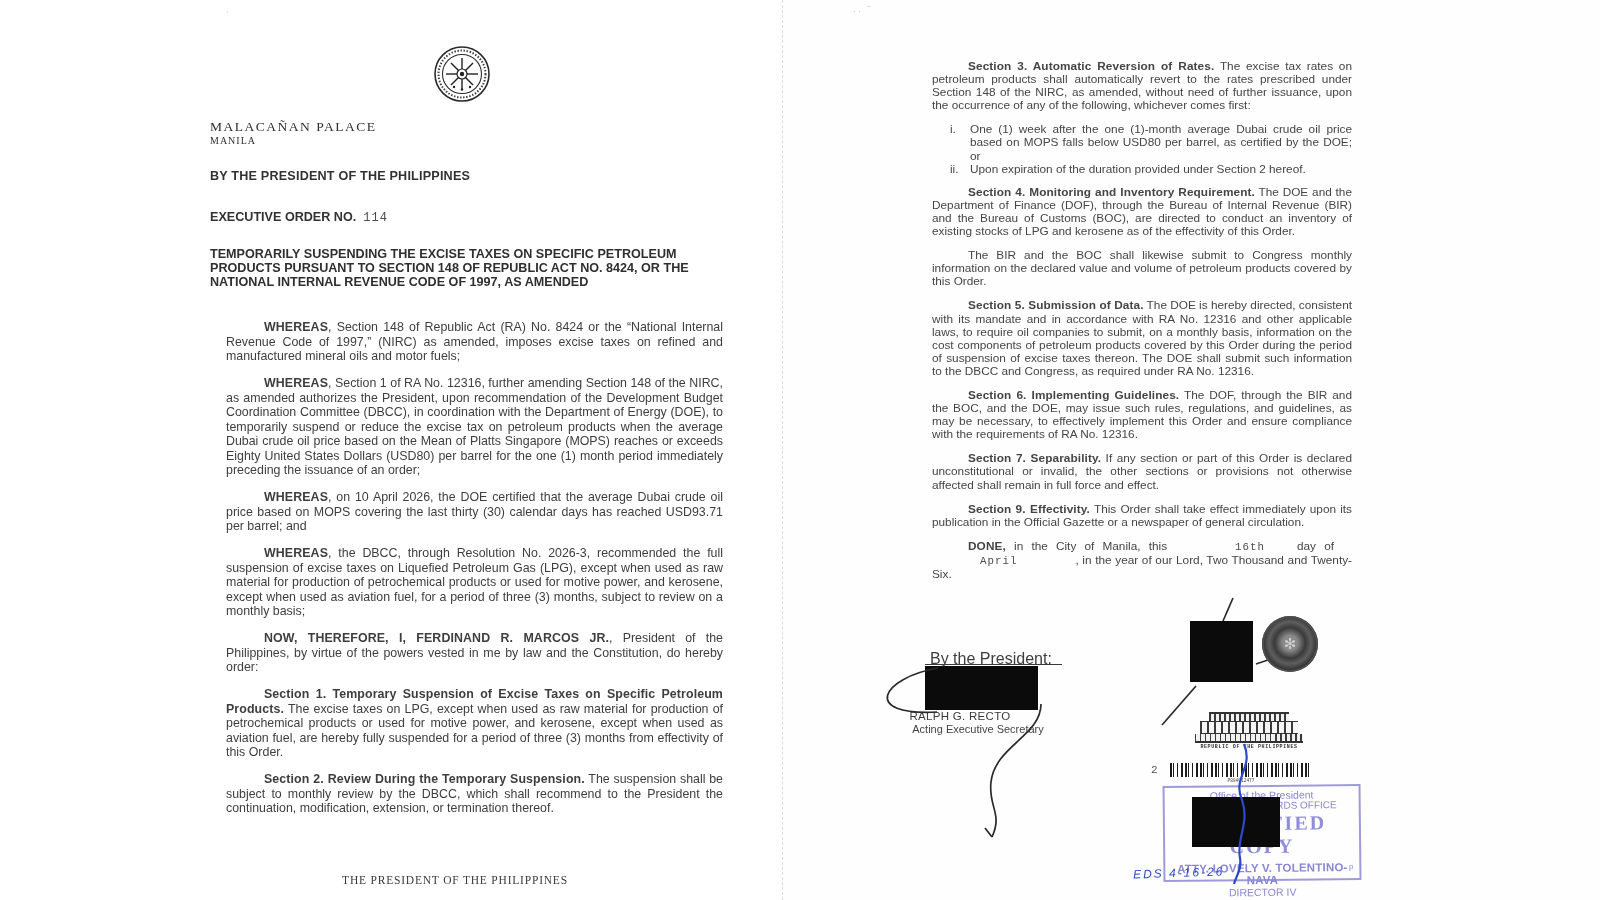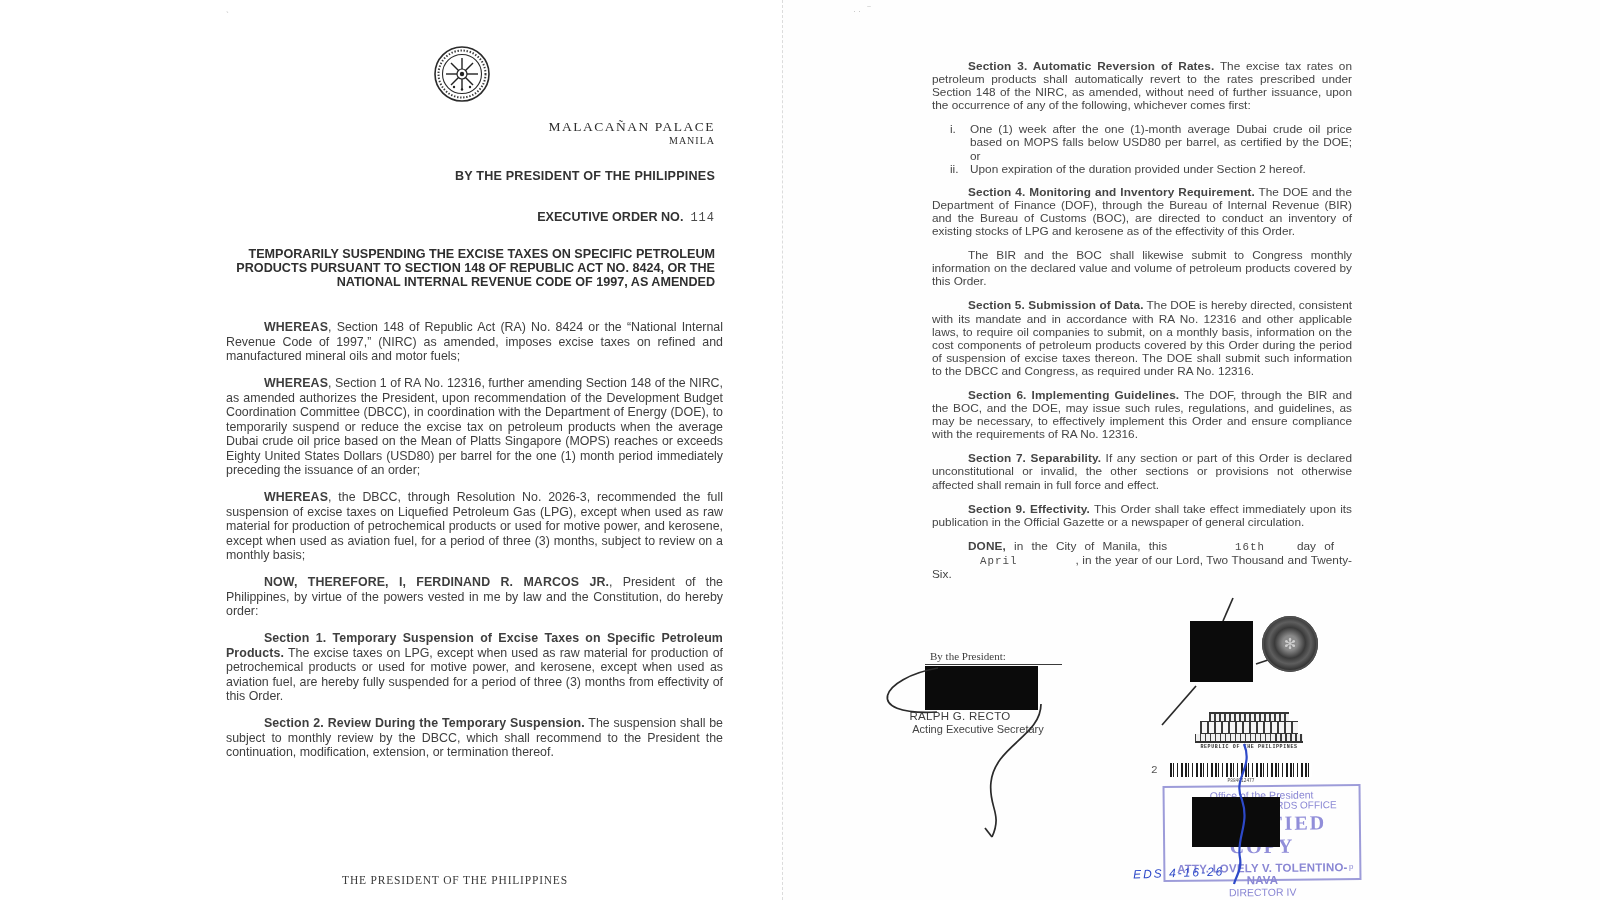--- a/index.html
+++ b/index.html
@@ -8,21 +8,21 @@
     background:#ffffff;
     font-family:"Liberation Sans",sans-serif;
     color:var(--ink,#3e3e3e);
   }
   .page{position:absolute;top:0;height:900px;}
   #p1{left:0;width:783px;}
   #p2{left:783px;width:817px;background:#fefefe;}
   .fold{position:absolute;left:782px;top:0;height:900px;width:0;border-left:1px dashed #dcdcdc;}
 
   
-  .hdr{position:absolute;left:210px;width:505px;text-align:right;}
+  .hdr{position:absolute;left:210px;width:505px;text-align:left;}
   #seal1{position:absolute;left:432px;top:44px;}
   .palace{top:119px;font-family:"Liberation Serif",serif;font-size:13.5px;letter-spacing:1.5px;color:#2e2e2e;}
   .manila{top:135px;font-family:Liberation Serif, serif;font-size:10px;letter-spacing:1px;color:#2e2e2e;}
   .byline1{top:169px;font-weight:bold;font-size:12.6px;letter-spacing:.2px;color:#323232;}
   .eoline{top:210px;font-weight:bold;font-size:12.6px;color:#323232;}
   .eonum{font-family:"Liberation Mono",monospace;font-weight:normal;font-size:12px;color:#4a4a4a;margin-left:7px;letter-spacing:1px;}
   .title{top:247px;font-weight:bold;font-size:12.6px;line-height:14.2px;color:#2f2f2f;}
 
   
   .body1{position:absolute;left:226px;top:320px;width:497px;font-size:12.4px;line-height:14.5px;color:#3e3e3e;}
@@ -34,21 +34,21 @@
   .li .marker{width:20px;flex:none;}
   .li .litext{flex:1;text-align:justify;}
   .list-after{height:10px;}
   .tw{font-family:"Liberation Mono",monospace;font-size:10.8px;letter-spacing:1px;color:#4a4a4a;margin-left:48px;}
   .gap{display:inline-block;height:1px;}
 
   .footer1{position:absolute;left:200px;top:874px;width:510px;text-align:center;
     font-family:"Liberation Serif",serif;font-size:11.5px;letter-spacing:.8px;color:#3a3a3a;}
 
   
-  .by-pres{position:absolute;left:147px;top:650px;font-size:11px;color:#3f3f3f;font-family:Liberation Serif, serif;}
+  .by-pres{position:absolute;left:147px;top:650px;font-size:16px;color:#3f3f3f;}
   .sig-underline{position:absolute;left:142px;top:664px;width:137px;border-top:1.6px solid #3a3a3a;}
   .redact{position:absolute;background:#0b0b0b;}
   #redact-sec{left:142px;top:666px;width:113px;height:44px;}
   #redact-pres{left:407px;top:621px;width:63px;height:61px;}
   #redact-stamp{left:409px;top:797px;width:88px;height:50px;z-index:4;}
   .sec-name{position:absolute;left:107px;top:710px;width:140px;text-align:center;font-size:11.5px;letter-spacing:.3px;color:#3c3c3c;}
   .sec-title{position:absolute;left:125px;top:723px;width:140px;text-align:center;font-size:11px;color:#444;}
 
   #seal2{position:absolute;left:479px;top:616px;width:56px;height:56px;border-radius:50%;
     background:radial-gradient(circle at 50% 48%, #8a8a8a 0 18%, #3a3a3a 38%, #5e5e5e 52%, #2f2f2f 68%, #6a6a6a 82%, #3c3c3c 100%);
@@ -114,20 +114,21 @@
   </div>
   <div class="hdr title" id="eo-title">
       <div>TEMPORARILY SUSPENDING THE EXCISE TAXES ON SPECIFIC PETROLEUM</div>
       <div>PRODUCTS PURSUANT TO SECTION 148 OF REPUBLIC ACT NO. 8424, OR THE</div>
       <div>NATIONAL INTERNAL REVENUE CODE OF 1997, AS AMENDED</div>
     </div>
 
   <div class="body1" id="p1-body">
       <p class="para"><b>WHEREAS</b>, Section 148 of Republic Act (RA) No. 8424 or the “National Internal Revenue Code of 1997,” (NIRC) as amended, imposes excise taxes on refined and manufactured mineral oils and motor fuels;</p>
       <p class="para"><b>WHEREAS</b>, Section 1 of RA No. 12316, further amending Section 148 of the NIRC, as amended authorizes the President, upon recommendation of the Development Budget Coordination Committee (DBCC), in coordination with the Department of Energy (DOE), to temporarily suspend or reduce the excise tax on petroleum products when the average Dubai crude oil price based on the Mean of Platts Singapore (MOPS) reaches or exceeds Eighty United States Dollars (USD80) per barrel for the one (1) month period immediately preceding the issuance of an order;</p>
+      <p class="para"><b>WHEREAS</b>, on 10 April 2026, the DOE certified that the average Dubai crude oil price based on MOPS covering the last thirty (30) calendar days has reached USD93.71 per barrel; and</p>
       <p class="para"><b>WHEREAS</b>, the DBCC, through Resolution No. 2026-3, recommended the full suspension of excise taxes on Liquefied Petroleum Gas (LPG), except when used as raw material for production of petrochemical products or used for motive power, and kerosene, except when used as aviation fuel, for a period of three (3) months, subject to review on a monthly basis;</p>
       <p class="para"><b>NOW, THEREFORE, I, FERDINAND R. MARCOS JR.</b>, President of the Philippines, by virtue of the powers vested in me by law and the Constitution, do hereby order:</p>
       <p class="para"><b>Section 1. Temporary Suspension of Excise Taxes on Specific Petroleum Products.</b> The excise taxes on LPG, except when used as raw material for production of petrochemical products or used for motive power, and kerosene, except when used as aviation fuel, are hereby fully suspended for a period of three (3) months from effectivity of this Order.</p>
       <p class="para"><b>Section 2. Review During the Temporary Suspension.</b> The suspension shall be subject to monthly review by the DBCC, which shall recommend to the President the continuation, modification, extension, or termination thereof.</p>
     </div>
 
   <div class="footer1">THE PRESIDENT OF THE PHILIPPINES</div>
 </div>
 
 <div class="page" id="p2">

